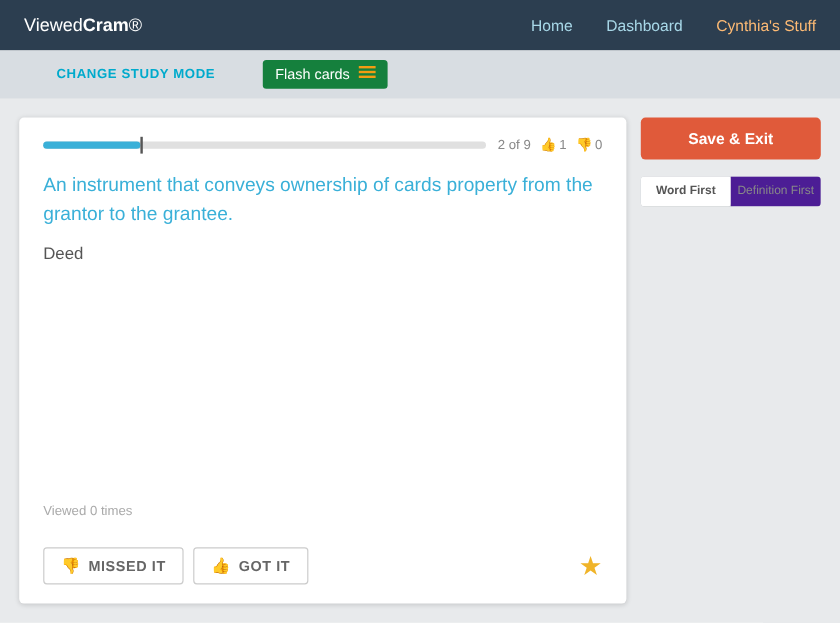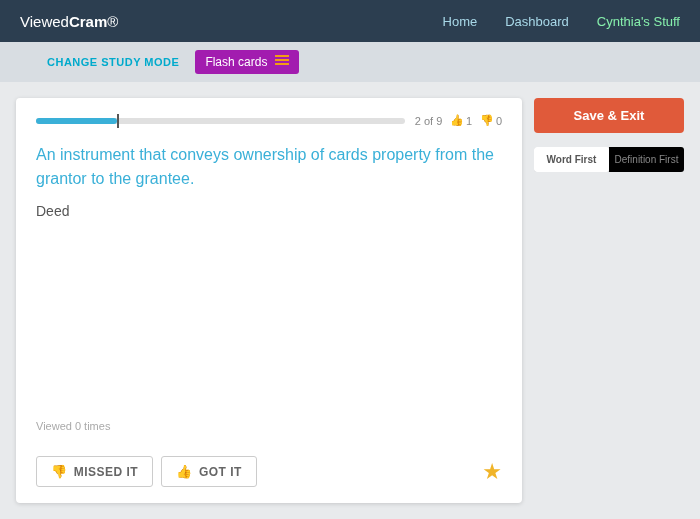--- a/index.html
+++ b/index.html
@@ -31,21 +31,21 @@
     .header-nav {
       display: flex;
       gap: 28px;
     }
     .header-nav a {
       color: #a8d8e8;
       text-decoration: none;
       font-size: 13px;
     }
     .header-nav a:last-child {
-      color: #86efac;
+      color: #fdba74;
       text-align: right;
     }
 
     
     .toolbar {
       background-color: #d8dde2;
       height: 40px;
       display: flex;
       align-items: center;
       padding: 0 16px;
@@ -54,28 +54,29 @@
     .change-study-mode {
       color: #00aacc;
       font-size: 11px;
       font-weight: 700;
       text-transform: uppercase;
       letter-spacing: 0.5px;
       cursor: pointer;
       margin-left: 31px;
     }
     .flashcard-badge {
-      background-color: #a21caf;
+      background-color: #15803d;
       color: white;
       font-size: 12px;
       padding: 5px 10px;
       border-radius: 3px;
       display: flex;
       align-items: flex-start;
       gap: 8px;
+      margin-left: 24px;
     }
     .hamburger-icon {
       display: flex;
       flex-direction: column;
       gap: 2px;
       cursor: pointer;
     }
     .hamburger-icon span {
       display: block;
       width: 14px;
@@ -233,21 +234,21 @@
       overflow: hidden;
       margin-top: 4px;
     }
     .mode-option {
       flex: 1;
       font-size: 10px;
       color: #888;
       text-align: center;
       padding: 7px 4px;
       cursor: pointer;
-      background: #000000;
+      background: #4c1d95;
     }
     .mode-option.active {
       background: white;
       color: #555;
       font-weight: 600;
       box-shadow: 0 1px 3px rgba(0,0,0,0.2);
       border-radius: 2px;
     }
   </style>
 </head>

